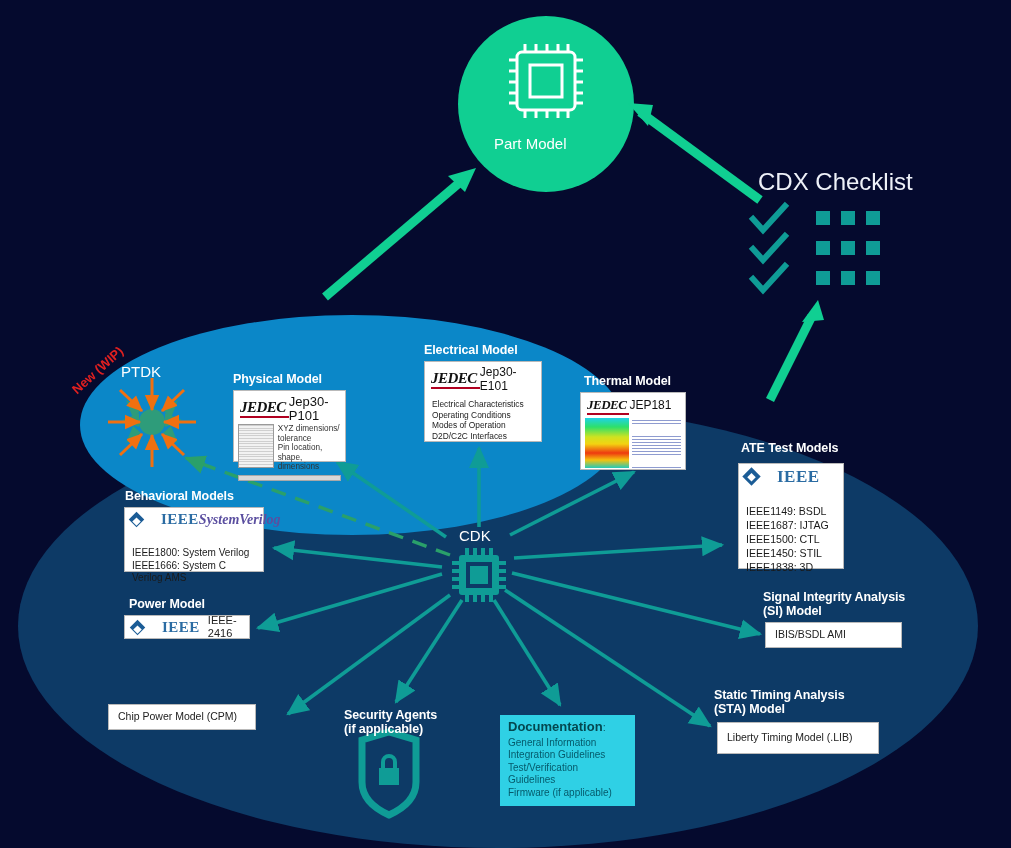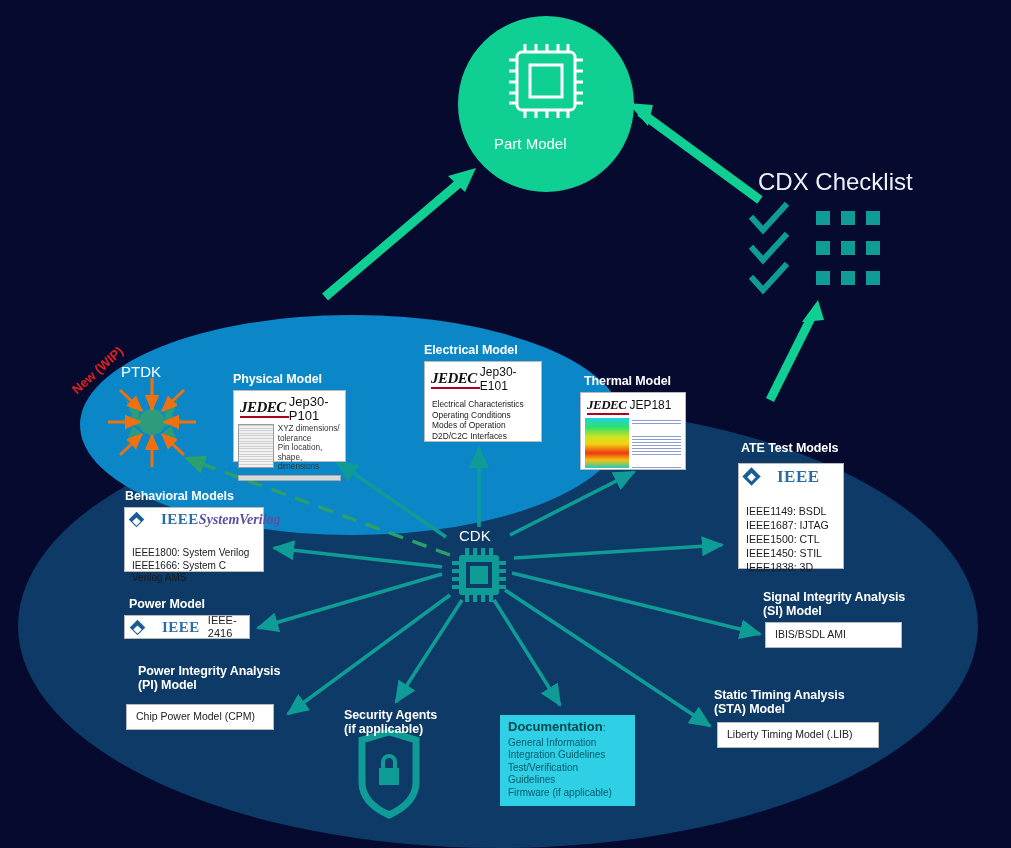--- a/index.html
+++ b/index.html
@@ -346,23 +346,21 @@
 
   <div class="lbl" style="left:129px; top:597px;">Power Model</div>
   <div class="whitebox" style="left:124px; top:615px; width:126px; height:24px; display:flex; align-items:center; gap:8px; padding:0 7px;">
     <span class="ieee-mark" style="font-size:15px;">
       <i class="ieee-dia" style="width:11px;height:11px;"></i>
       <span>IEEE</span>
     </span>
     <span style="font-size:11px;color:#222;">IEEE-2416</span>
   </div>
 
-  <div class="lbl" style="left:138px; top:664px;">Power Integrity Analysis
-(PI) Model</div>
-  <div class="whitebox" style="left:126px; top:704px; width:148px; height:26px; display:flex; align-items:center; padding:0 9px;">
+  <div class="whitebox" style="left:108px; top:704px; width:148px; height:26px; display:flex; align-items:center; padding:0 9px;">
     <span style="font-size:10.5px;color:#222;">Chip Power Model (CPM)</span>
   </div>
 
   <div class="lbl" style="left:344px; top:708px;">Security Agents
 (if applicable)</div>
 
   <div class="cyanbox" style="left:500px; top:715px; width:135px; height:91px;">
     <div style="margin-bottom:2px;">
       <b>Documentation</b><span>:</span>
     </div>
@@ -373,17 +371,17 @@
   </div>
 
   <div class="lbl" style="left:763px; top:590px;">Signal Integrity Analysis
 (SI) Model</div>
   <div class="whitebox" style="left:765px; top:622px; width:137px; height:26px; display:flex; align-items:center; padding:0 9px;">
     <span style="font-size:10.5px;color:#222;">IBIS/BSDL AMI</span>
   </div>
 
   <div class="lbl" style="left:714px; top:688px;">Static Timing Analysis
 (STA) Model</div>
-  <div class="whitebox" style="left:717px; top:722px; width:162px; height:26px; display:flex; align-items:center; padding:0 9px;">
+  <div class="whitebox" style="left:717px; top:722px; width:162px; height:32px; display:flex; align-items:center; padding:0 9px;">
     <span style="font-size:10.5px;color:#222;">Liberty Timing Model (.LIB)</span>
   </div>
 
 </div>
 
 </body></html>

